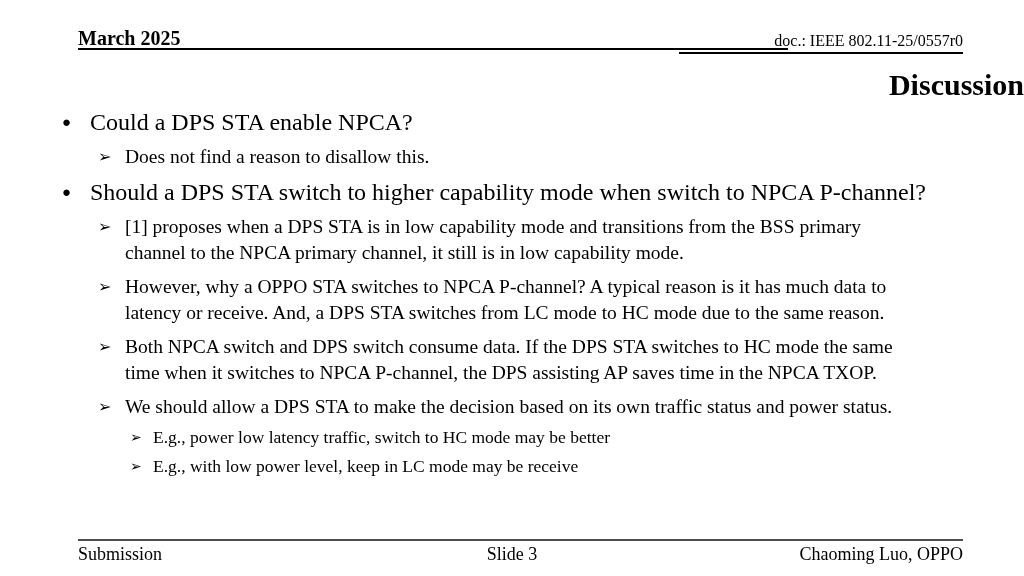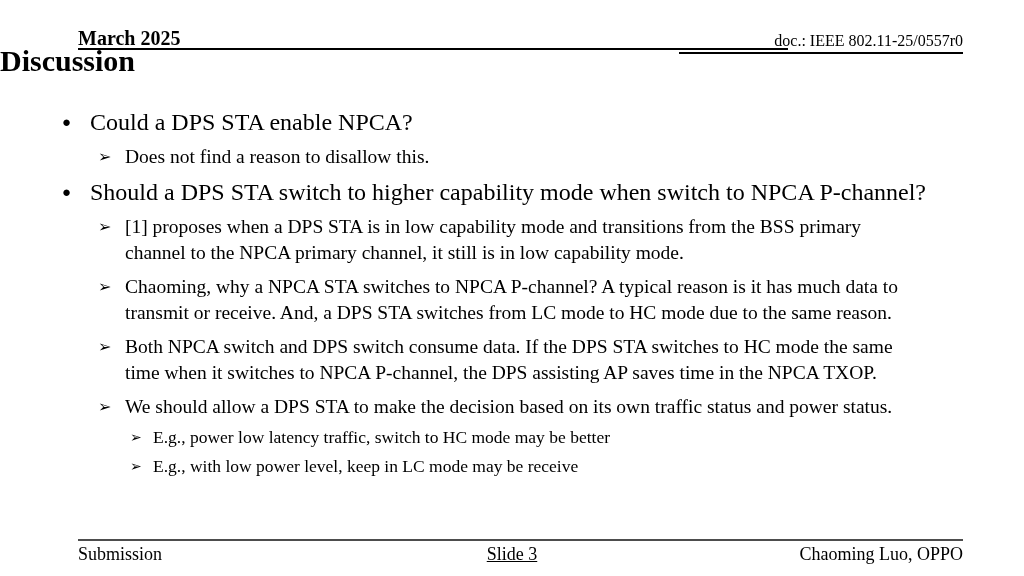--- a/index.html
+++ b/index.html
@@ -23,22 +23,22 @@
     width:710px; height:2px; background:#000;
   }
   .header-doc {
     position:absolute; right:61px; top:31px;
     font-size:16px; font-weight:normal; line-height:1.2;
     border-bottom:2px solid #000;
     padding:0 0 2px 95px;
   }
   
   .slide-title {
-    position:absolute; left:0; top:44px; width:100%;
-    text-align:left;
+    position:absolute; left:0; top:68px; width:100%;
+    text-align:right;
     font-size:30px; font-weight:bold; line-height:1.15;
   }
   
   .content {
     position:absolute; left:62px; top:108px; width:936px;
   }
   .item { display:flex; align-items:flex-start; }
   .item + .item { margin-top:8px; }
   .item .marker { flex:0 0 auto; text-align:left; }
   .item .text { flex:1 1 auto; min-width:0; }
@@ -60,21 +60,21 @@
   
   .footer-rule {
     position:absolute; left:78px; top:539px;
     width:885px; height:2px; background:#4d4d4d;
   }
   .footer-text {
     position:absolute; top:544px;
     font-size:18px; line-height:1.2;
   }
   .footer-left   { left:78px; }
-  .footer-center { left:0; width:100%; text-align:center;text-decoration:underline; }
+  .footer-center { left:0; width:100%; text-align:center; }
   .footer-right  { right:61px; }
 </style>
 </head>
 <body>
 
 <div class="slide">
 
   <div class="header-date">March 2025</div>
   <div class="header-rule"></div>
   <div class="header-doc">doc.: IEEE 802.11-25/0557r0</div>
@@ -102,22 +102,22 @@
       <span class="marker">➢</span>
       <span class="text">
         <span class="line">[1] proposes when a DPS STA is in low capability mode and transitions from the BSS primary</span>
         <span class="line">channel to the NPCA primary channel, it still is in low capability mode.</span>
       </span>
     </div>
 
     <div class="item l2">
       <span class="marker">➢</span>
       <span class="text">
-        <span class="line">Chaoming, why a NPCA STA switches to NPCA P-channel? A typical reason is it has much data to</span>
-        <span class="line">transmit or receive. And, a DPS STA switches from LC mode to HC mode due to the same reason.</span>
+        <span class="line">However, why a OPPO STA switches to NPCA P-channel? A typical reason is it has much data to</span>
+        <span class="line">latency or receive. And, a DPS STA switches from LC mode to HC mode due to the same reason.</span>
       </span>
     </div>
 
     <div class="item l2">
       <span class="marker">➢</span>
       <span class="text">
         <span class="line">Both NPCA switch and DPS switch consume data. If the DPS STA switches to HC mode the same</span>
         <span class="line">time when it switches to NPCA P-channel, the DPS assisting AP saves time in the NPCA TXOP.</span>
       </span>
     </div>

